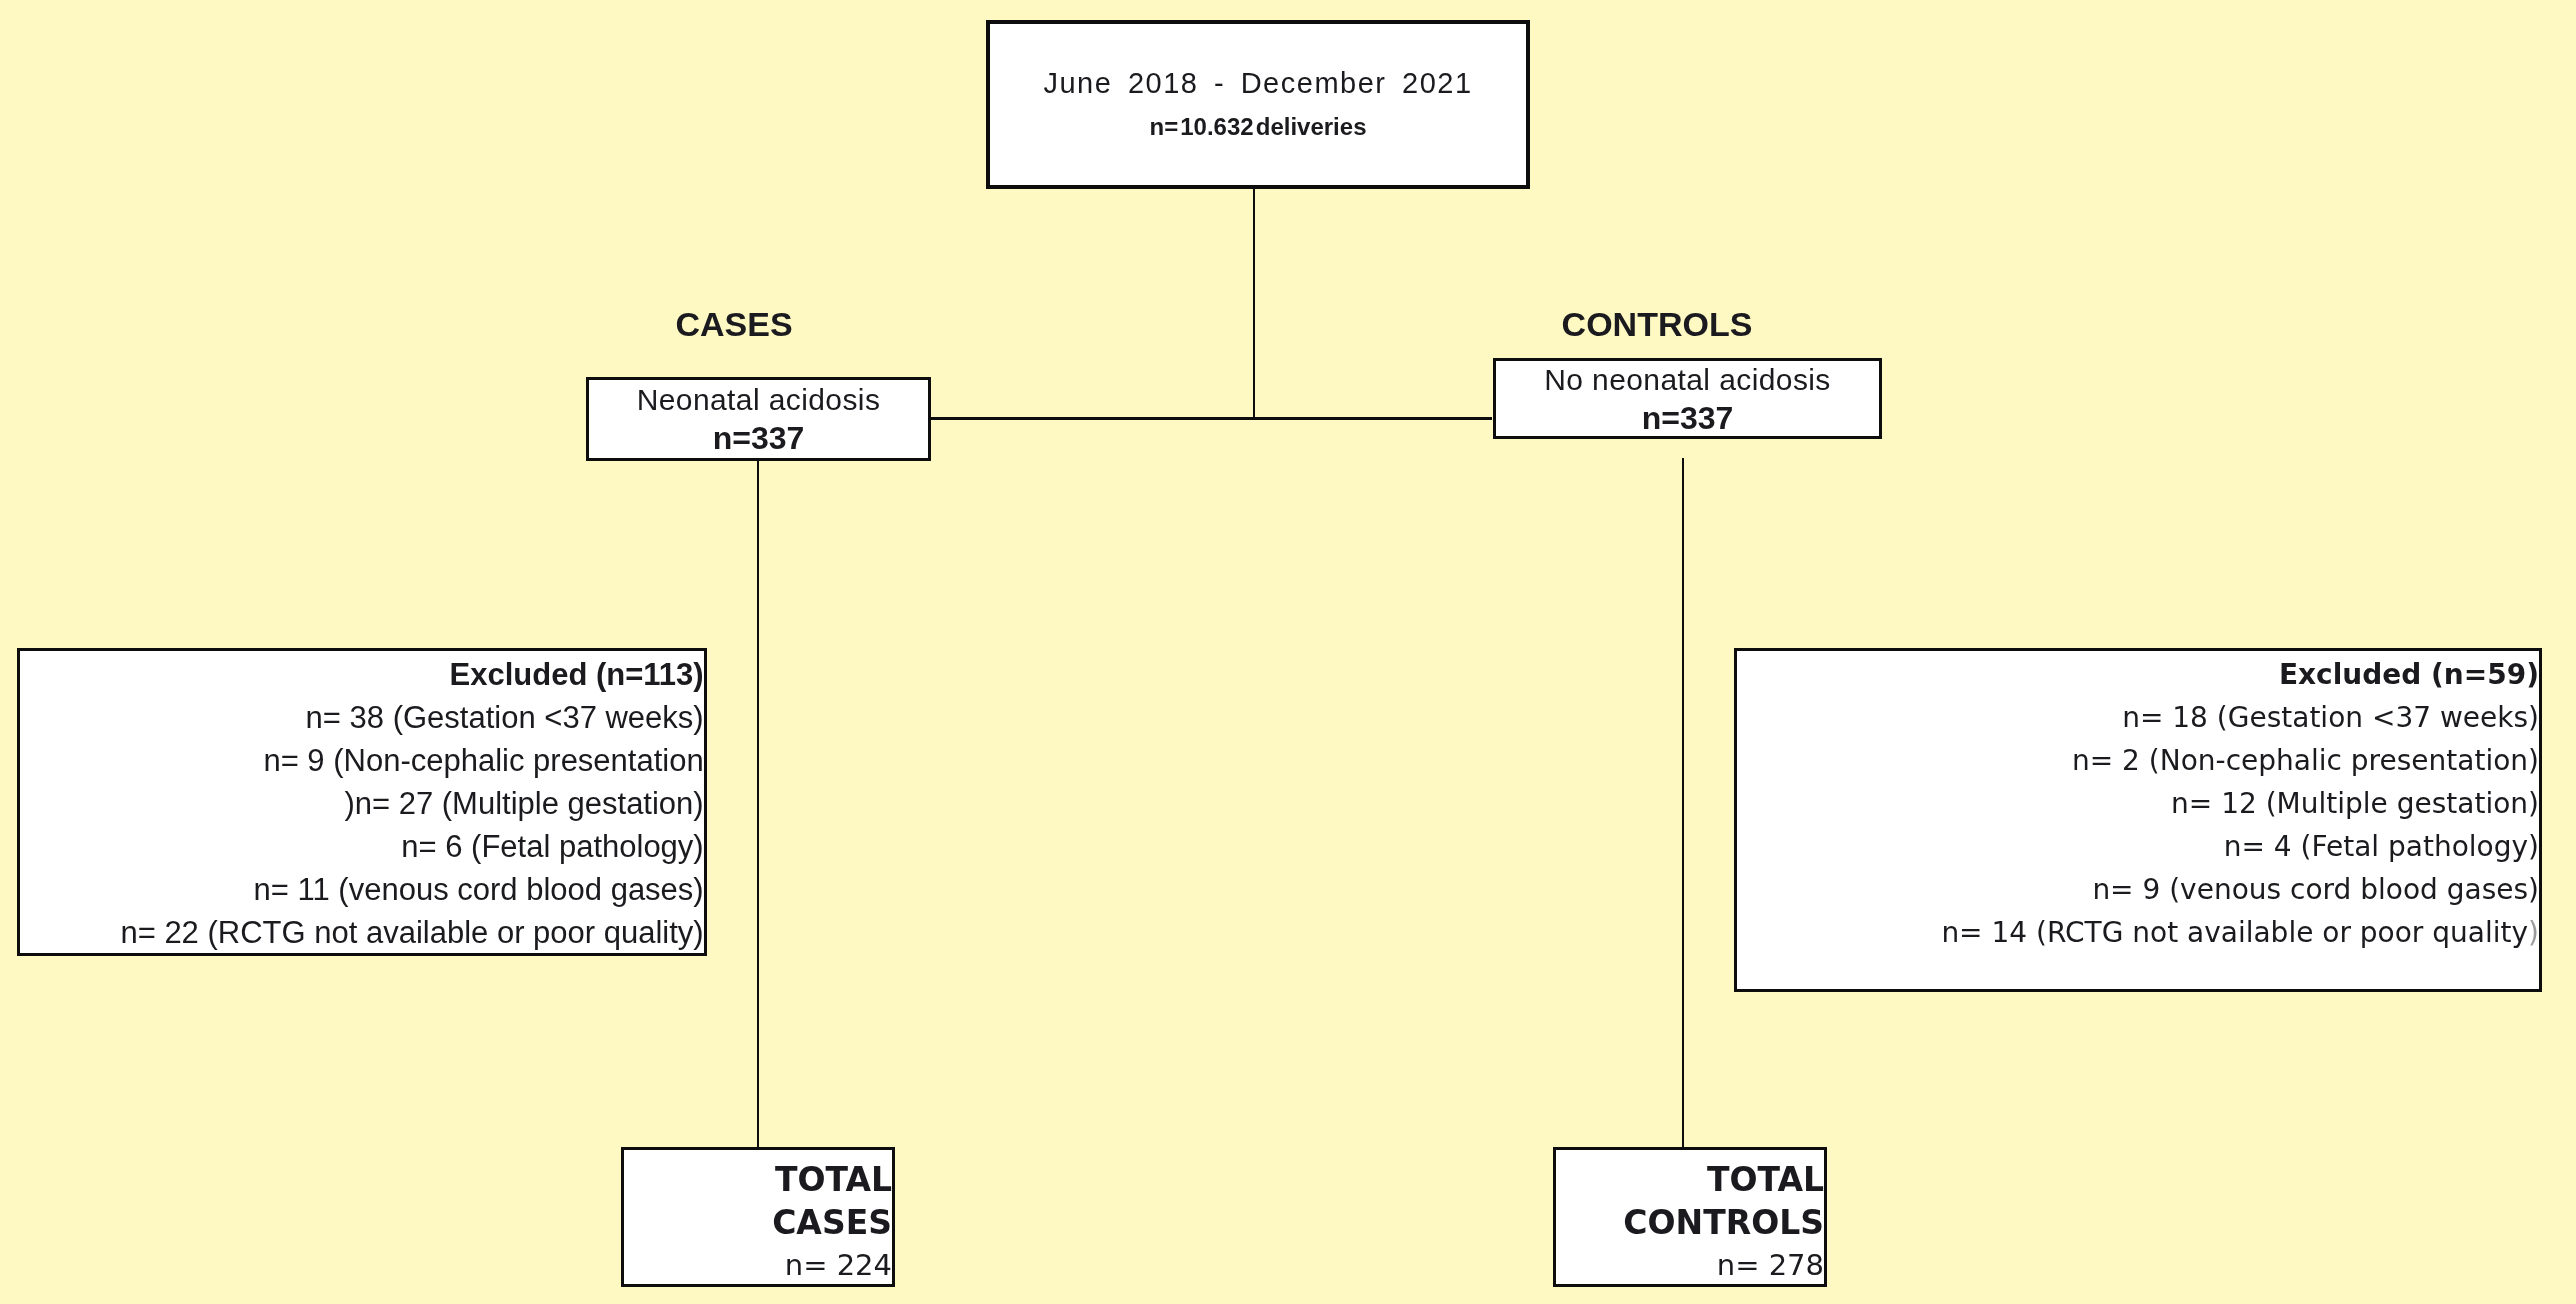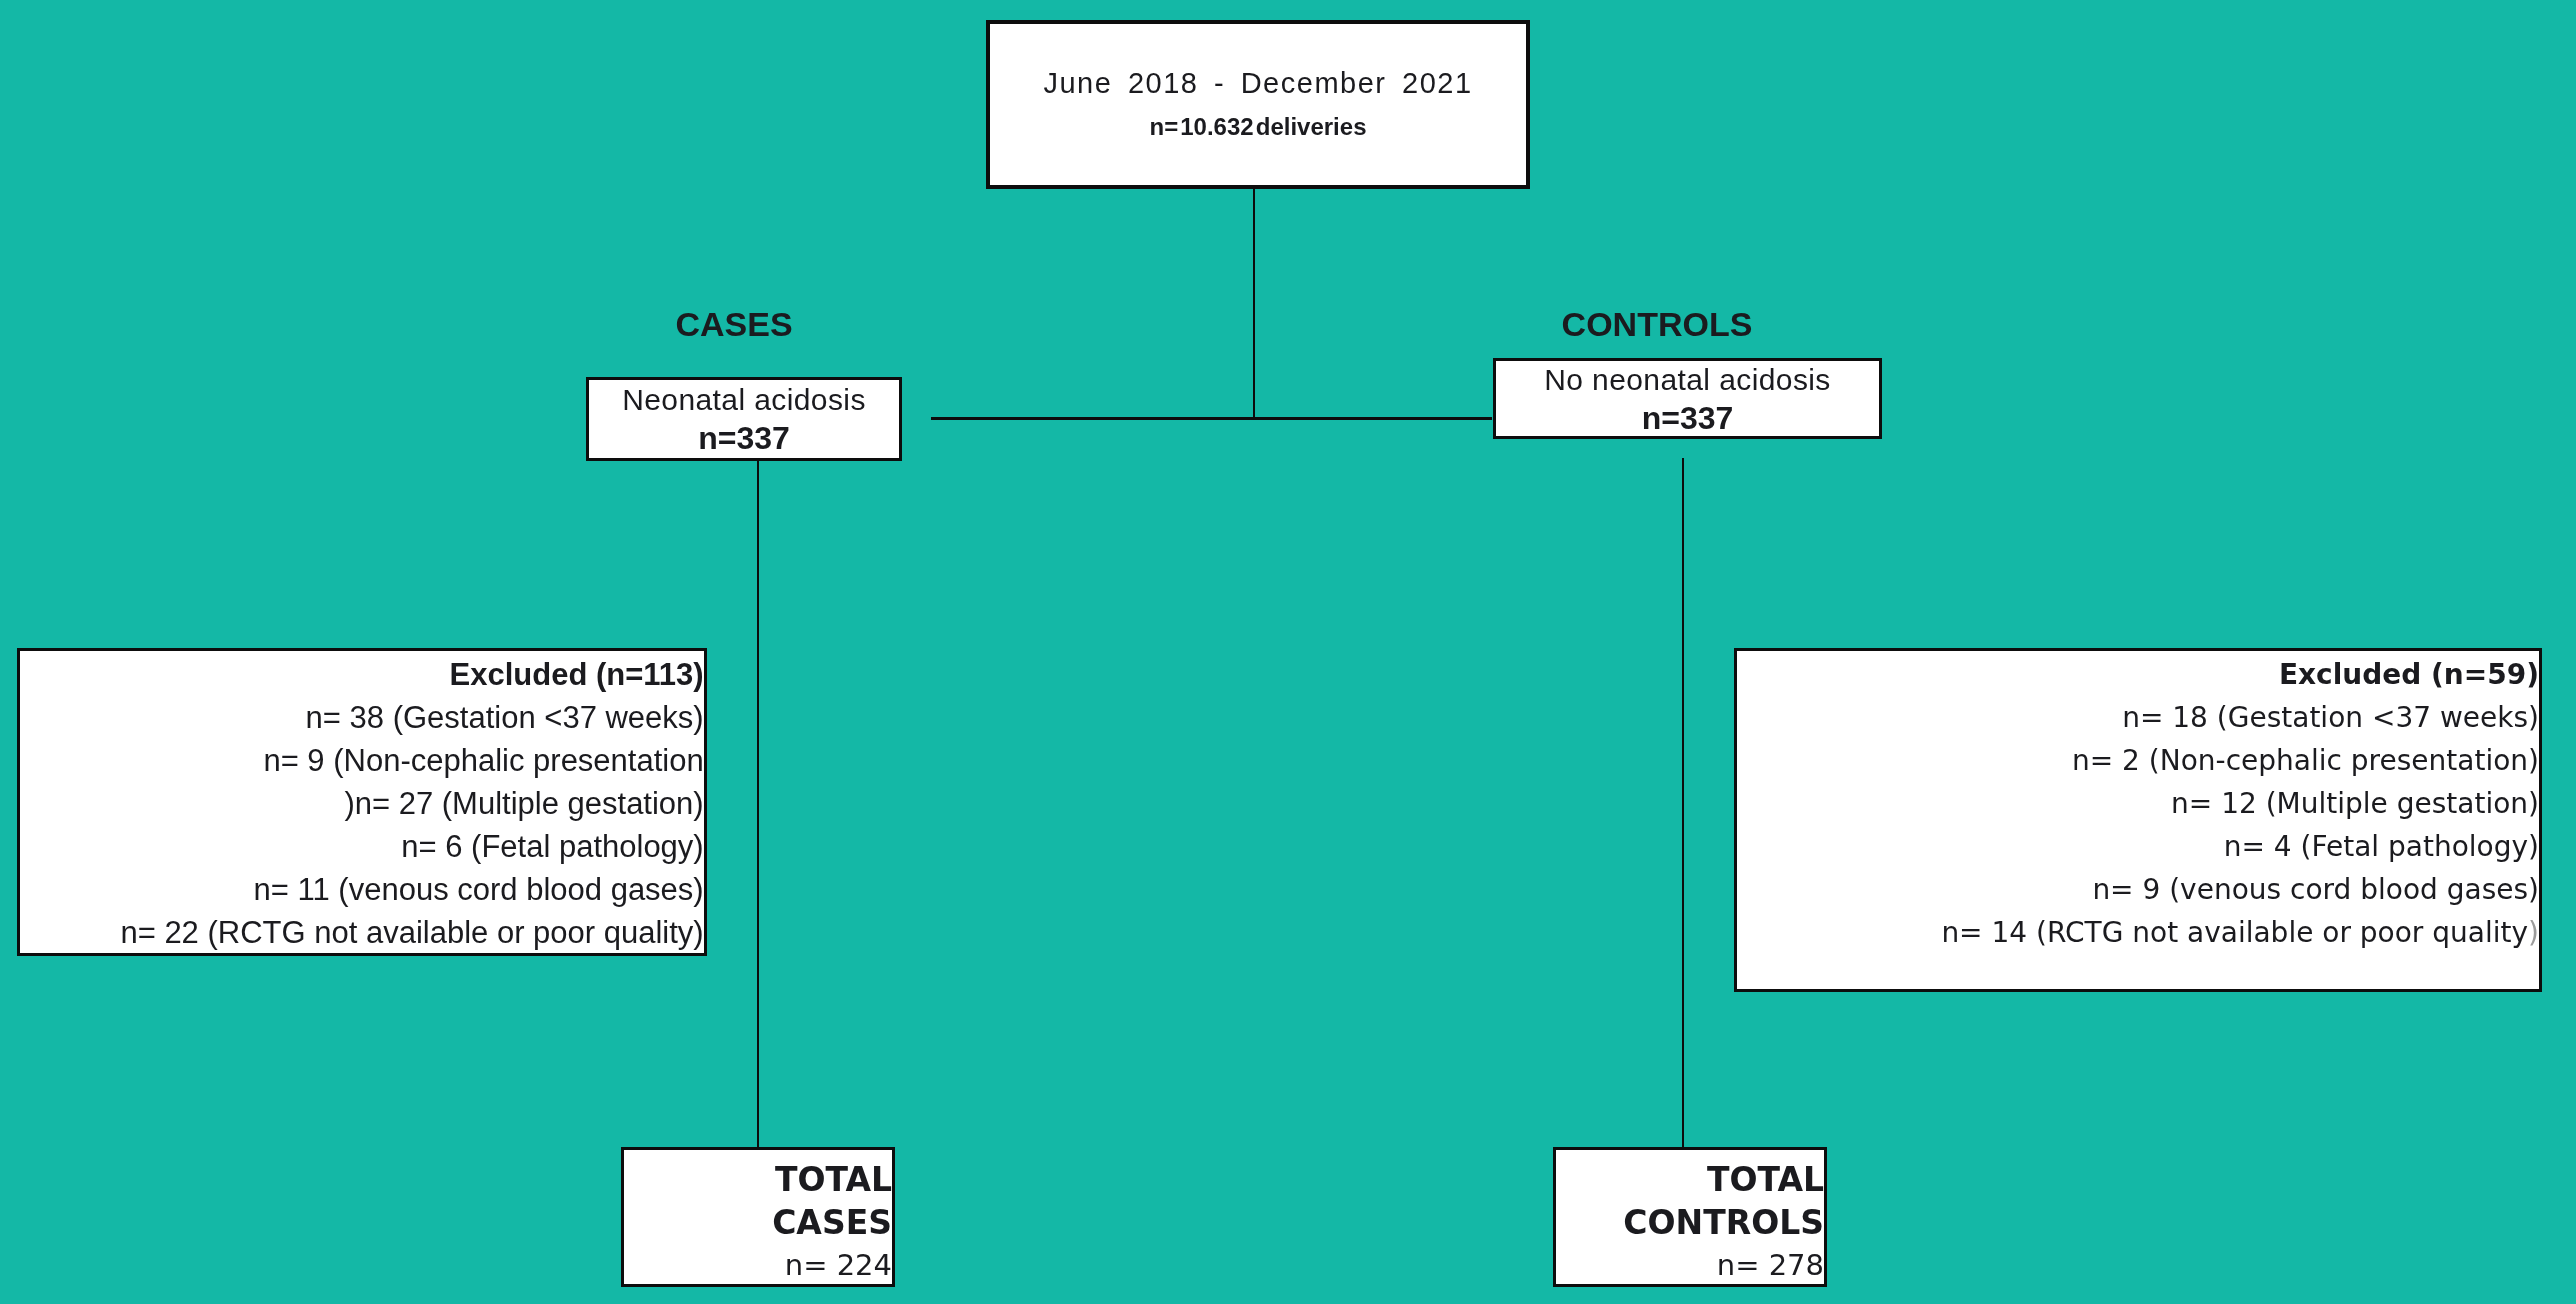--- a/index.html
+++ b/index.html
@@ -1,19 +1,19 @@
 <!DOCTYPE html>
 <html style="font-size:12px"><head>
 <meta charset="utf-8">
 <style>
   html,body{margin:0;padding:0;background:#ffffff;}
   #canvas{
     position:relative;
     width:2576px;height:1305px;
-    background:#14b8a6;
+    background:#fef9c3;
     font-family:"Liberation Sans",sans-serif;
     color:#1b1b1f;
     overflow:hidden;
   }
   .box{
     position:absolute;
     background:#ffffff;
     border:3.8px solid #0d0d0d;
     box-sizing:border-box;
     display:flex;flex-direction:column;
@@ -32,21 +32,21 @@
     position:absolute;
     font-size:34px;font-weight:bold;
     letter-spacing:0px;
     text-align:center;
     line-height:43px;
   }
   #cases-heading{left:601px;top:303px;width:266px;}
   #controls-heading{left:1524px;top:303px;width:266px;}
 
   
-  #cases-box{left:586px;top:377px;width:316px;height:84px;border-width:3px;}
+  #cases-box{left:586px;top:377px;width:345px;height:84px;border-width:3px;}
   #controls-box{left:1493px;top:358px;width:389px;height:81px;border-width:3px;}
   .arm-box .l1{font-size:30px;line-height:38px;letter-spacing:0.4px;}
   .arm-box .l2{font-size:32px;font-weight:bold;line-height:38px;}
 
   
   .excluded-box{
     position:absolute;
     background:#fff;
     border:3.8px solid #0d0d0d;
     box-sizing:border-box;

